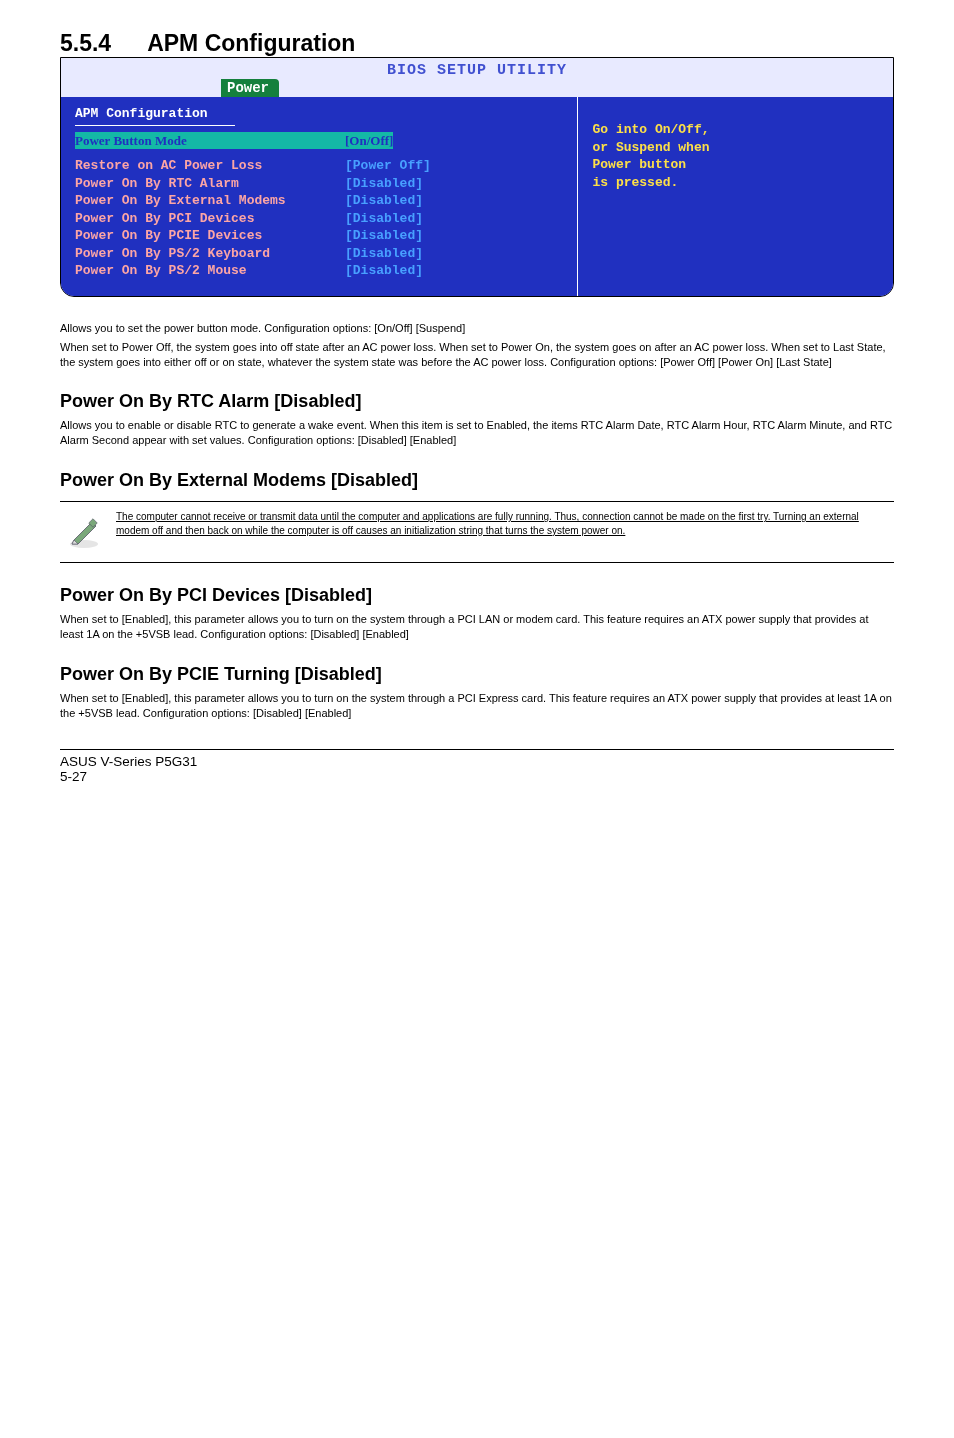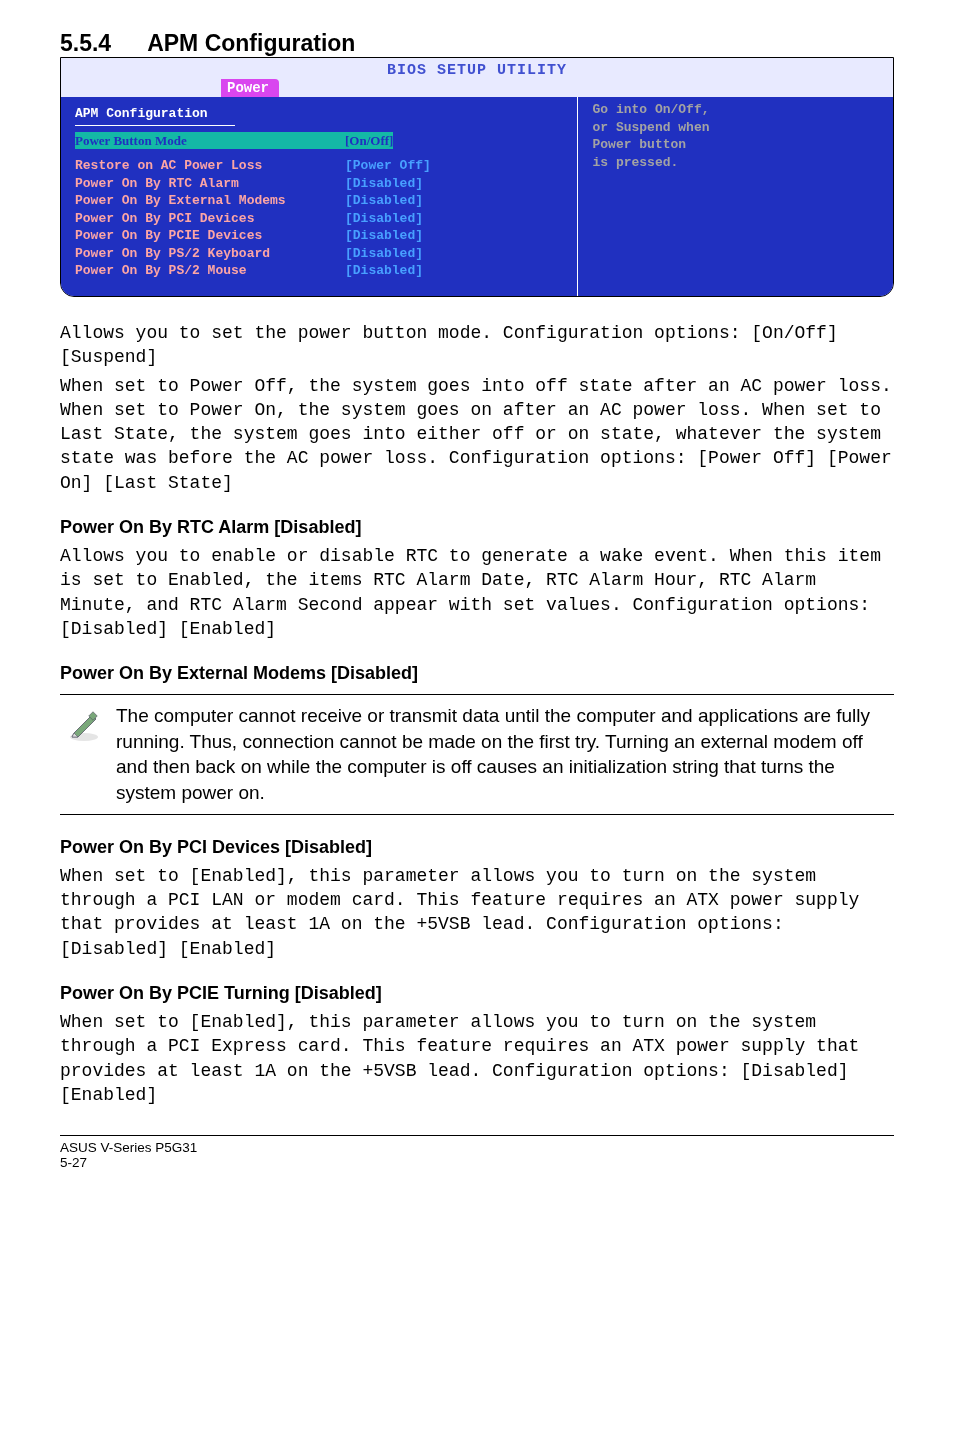--- a/index.html
+++ b/index.html
@@ -41,21 +41,21 @@
     font-weight: bold;
     font-size: 15px;
     letter-spacing: 1px;
   }
   .bios-tab-row {
     display: flex;
     padding: 0 0 0 160px;
     margin-top: -2px;
   }
   .bios-tab {
-    background: #d946ef;
+    background: #15803d;
     color: #fff;
     font-family: "Courier New", monospace;
     font-weight: bold;
     font-size: 14px;
     padding: 1px 10px 1px 6px;
     border-top-right-radius: 4px;
   }
   .bios-inner {
     background: #2030c0;
     display: flex;
@@ -96,58 +96,58 @@
   }
   .bios-row.highlight .bios-key {
     width: 270px;
   }
   .bios-divider {
     width: 1px;
     background: #fff;
   }
   .bios-right {
     flex: 1;
-    padding: 4px 12px 16px 14px;
+    padding: 24px 12px 16px 14px;
     font-family: "Courier New", monospace;
     font-weight: bold;
     font-size: 13px;
     line-height: 1.35;
-    color: #a3a3a3;
+    color: #fde047;
   }
   h3.sub {
     font-size: 18px;
     font-weight: bold;
     margin-top: 22px;
     margin-bottom: 6px;
   }
   p.body {
-    font-size: 18px;
+    font-size: 11px;
     line-height: 1.35;
     margin-bottom: 4px;
-    font-family: Liberation Mono, monospace;
   }
   .note-box {
     display: flex;
     border-top: 1px solid #000;
     border-bottom: 1px solid #000;
     padding: 8px 0;
     margin-top: 10px;
     margin-bottom: 6px;
     align-items: flex-start;
   }
   .note-icon {
     width: 56px;
     flex-shrink: 0;
     padding-left: 6px;
     padding-top: 4px;
   }
   .note-text {
-    font-size: 19px;
+    font-size: 10px;
     line-height: 1.35;
     padding-right: 18px;
+    text-decoration: underline;
   }
   .footer-line {
     border-top: 1px solid #000;
     margin-top: 28px;
     padding-top: 4px;
     display: flex;
     justify-content: space-between;
     font-size: 13.5px;
     flex-direction: column;
   }

